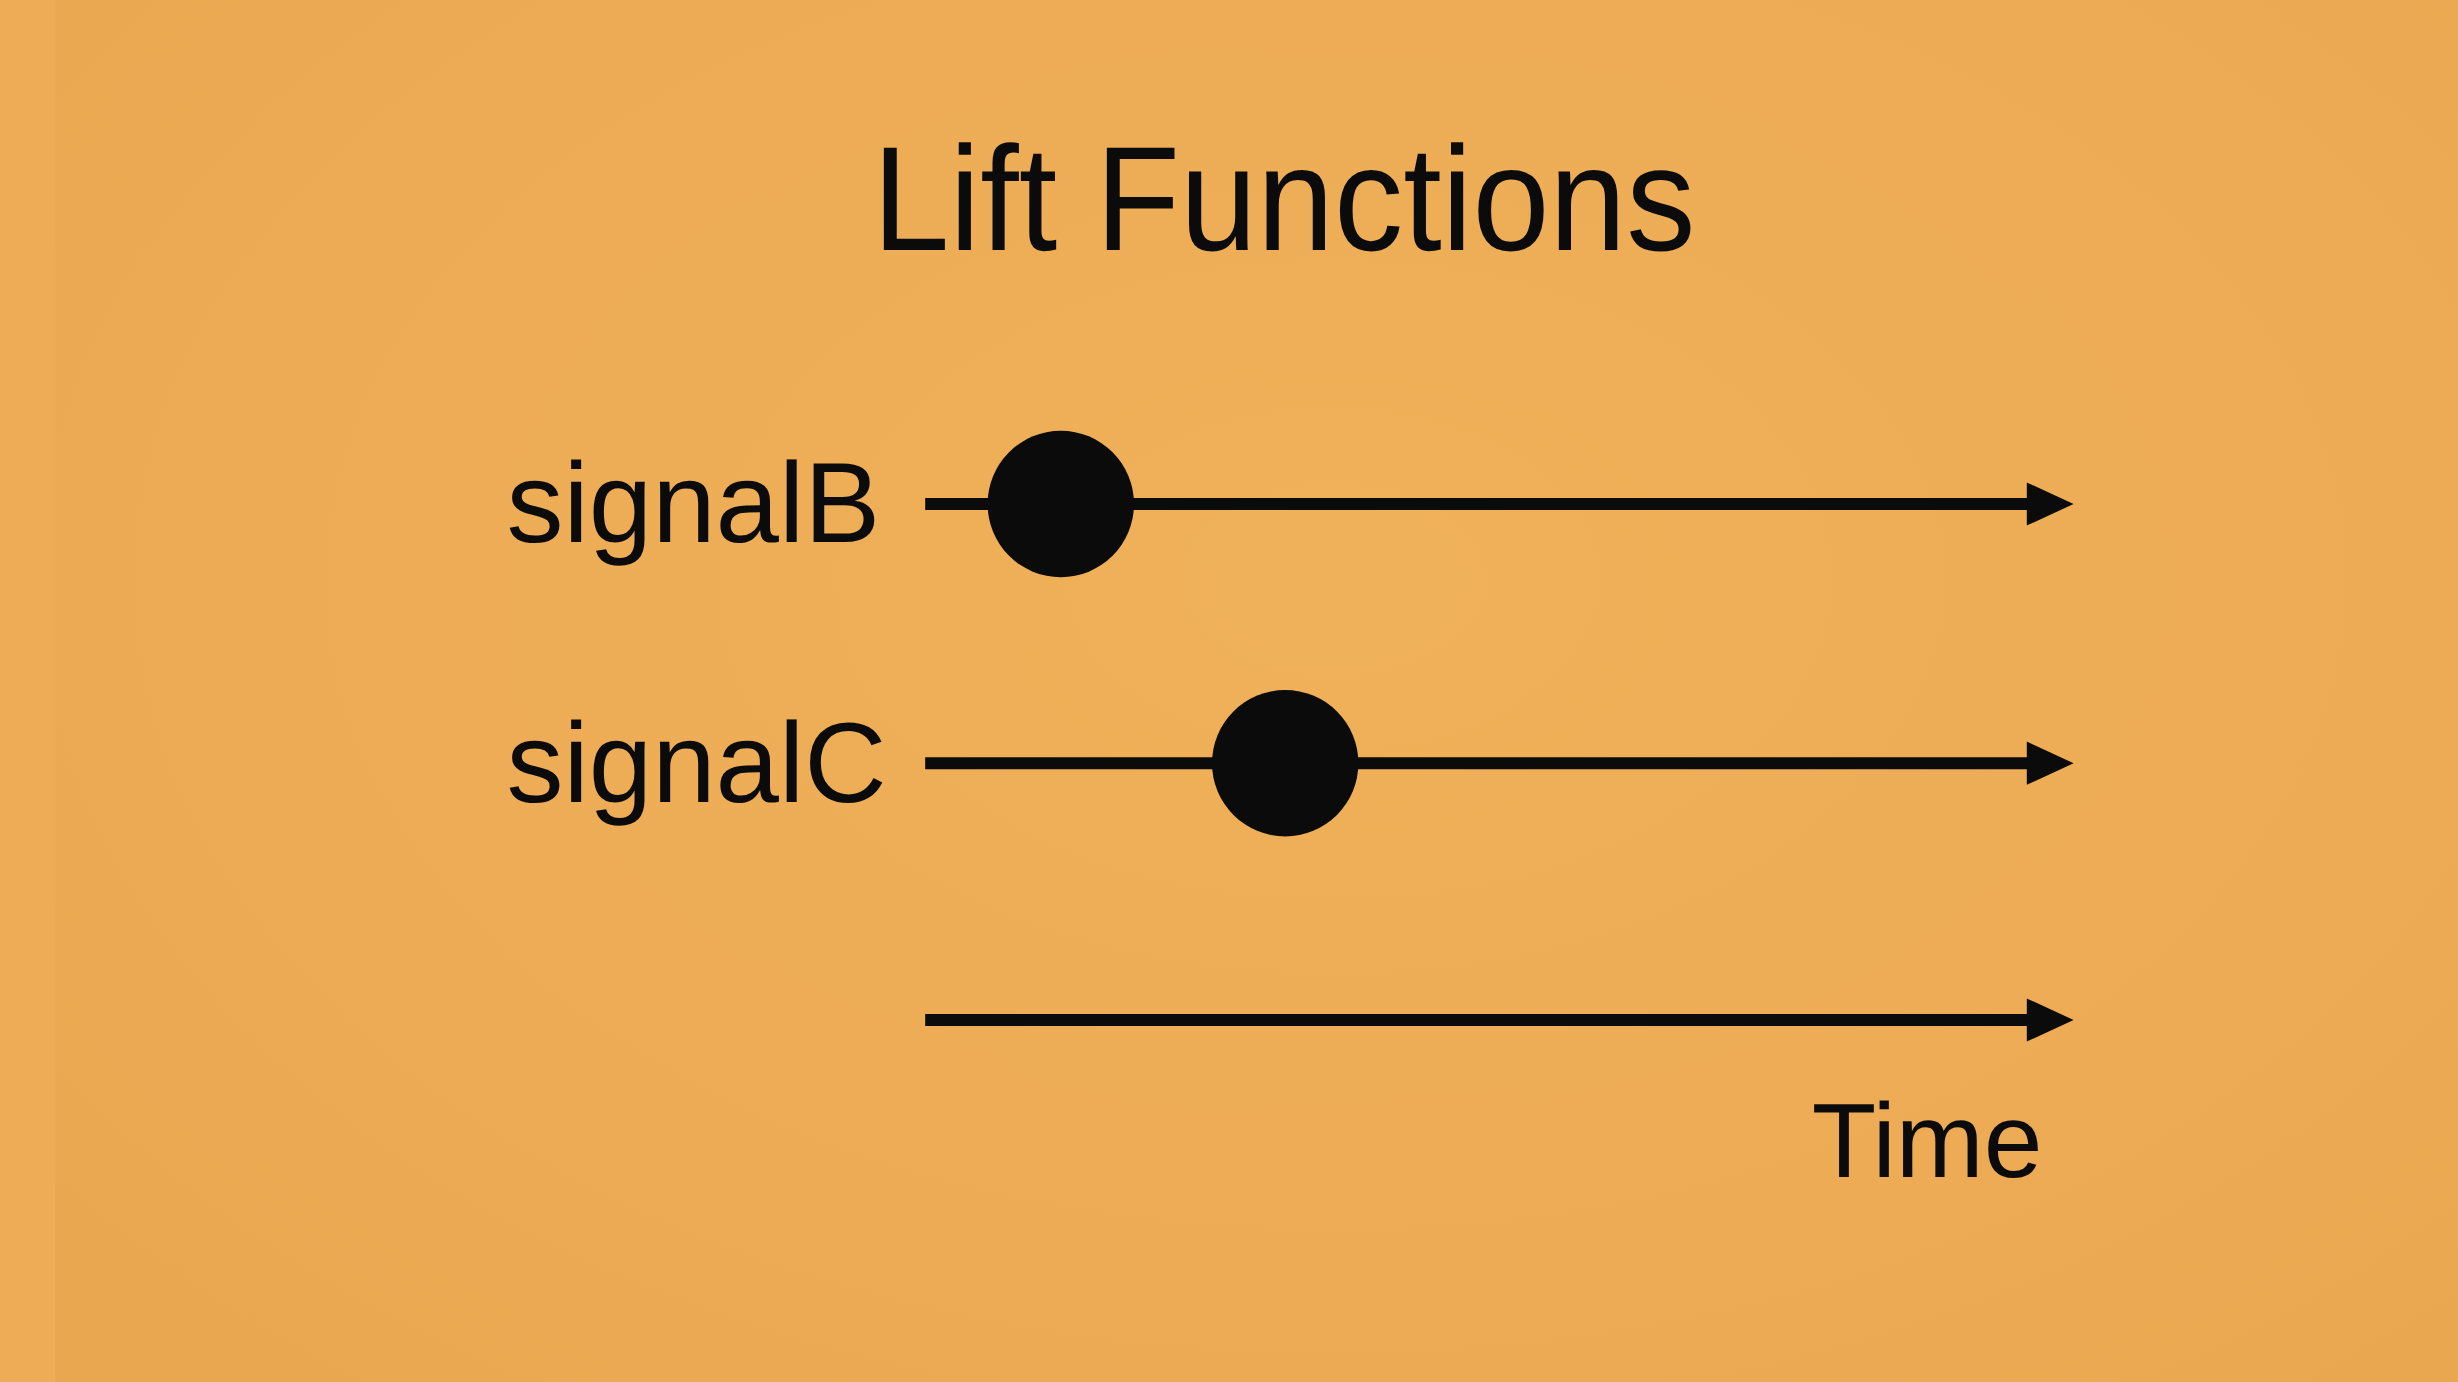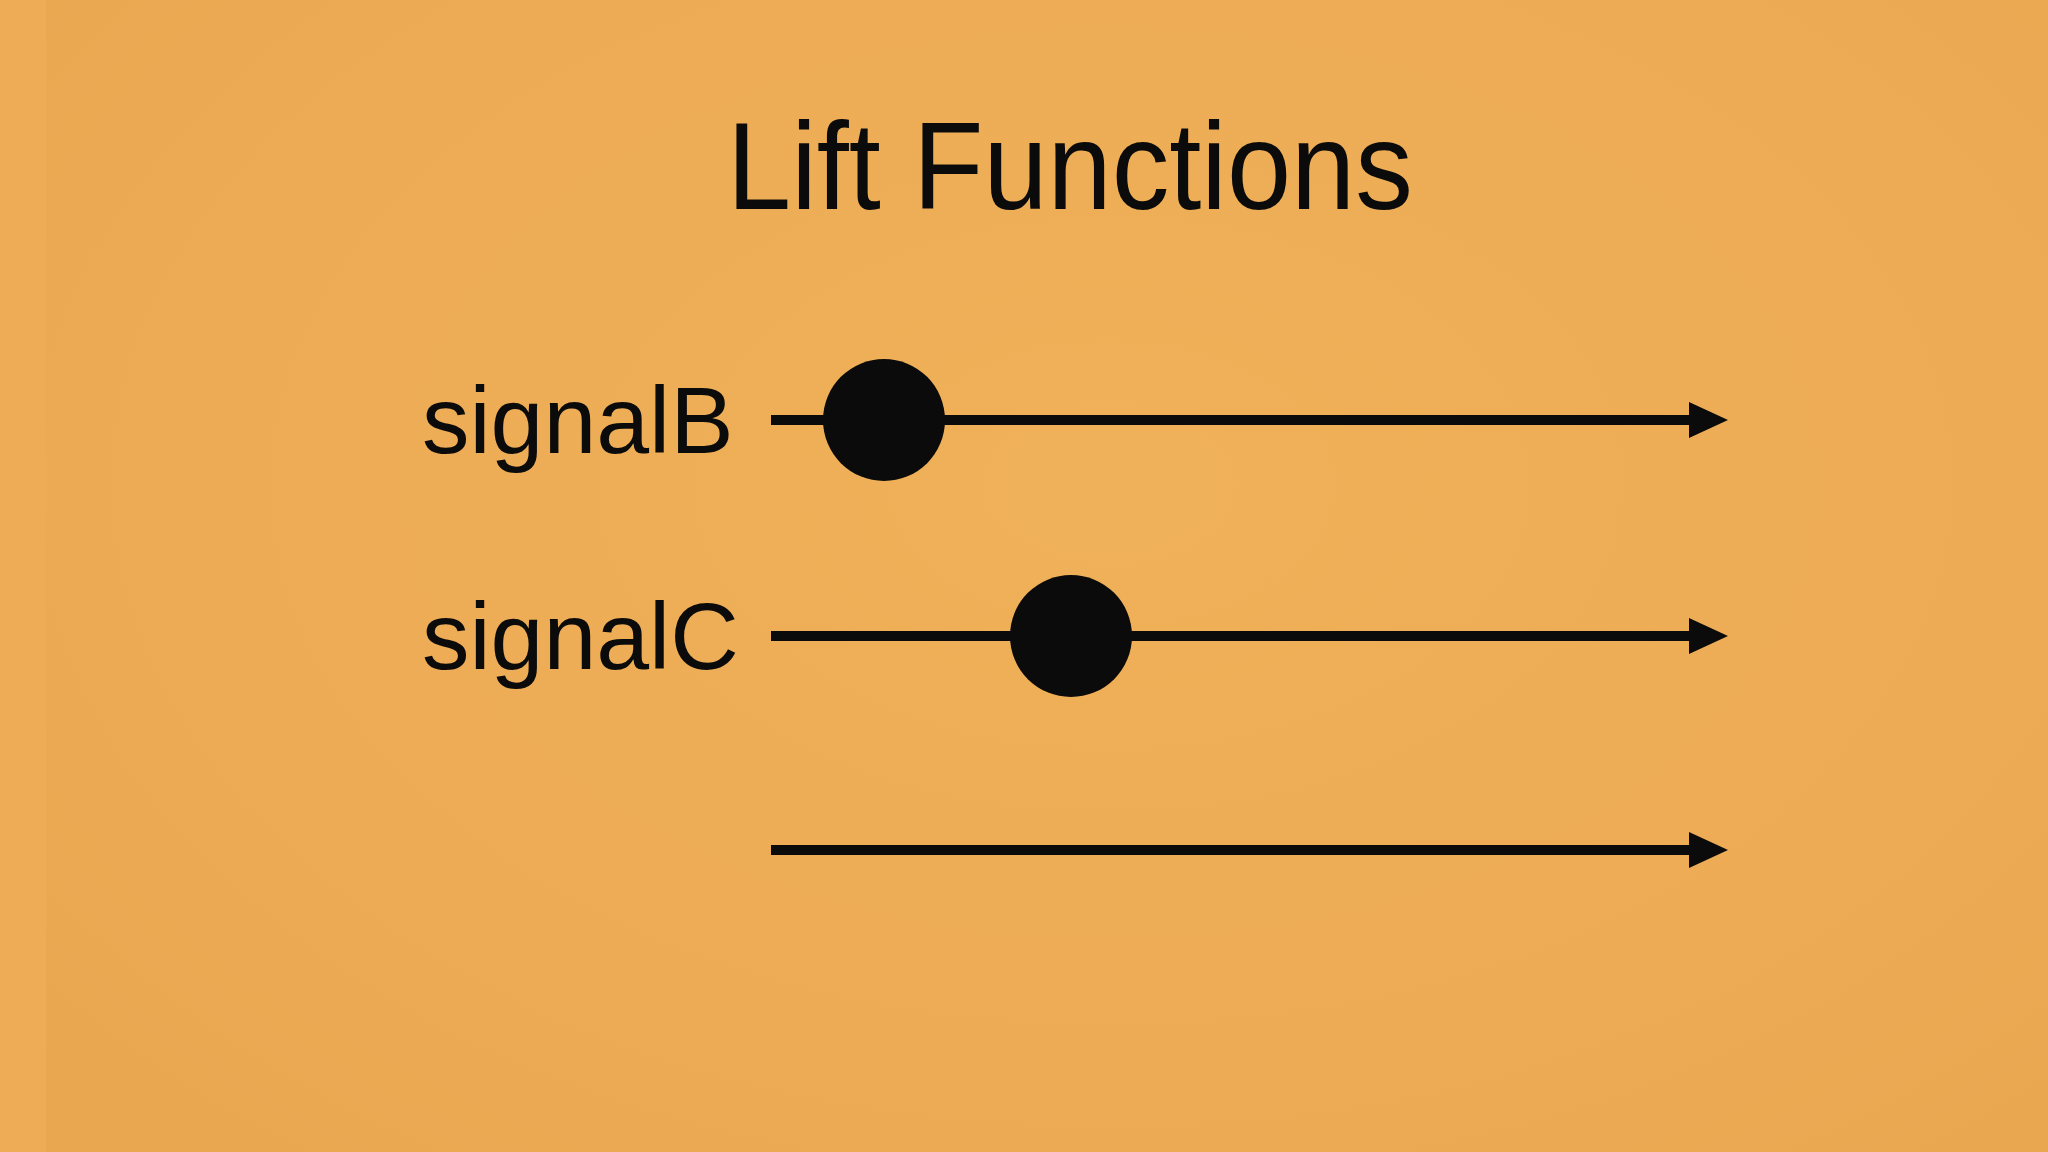--- a/index.html
+++ b/index.html
@@ -129,14 +129,15 @@
 
   <div class="row row-c">
     <div class="row-axis">
       <svg viewBox="0 0 1010 140" xmlns="http://www.w3.org/2000/svg">
         <line x1="25" y1="70" x2="945" y2="70" stroke="#0B0B0B" stroke-width="10"></line>
         <polygon points="943,52 943,88 982,70" fill="#0B0B0B"></polygon>
       </svg>
     </div>
   </div>
 
+  <div id="time-label">Time</div>
 
 </div>
 
 </body></html>

